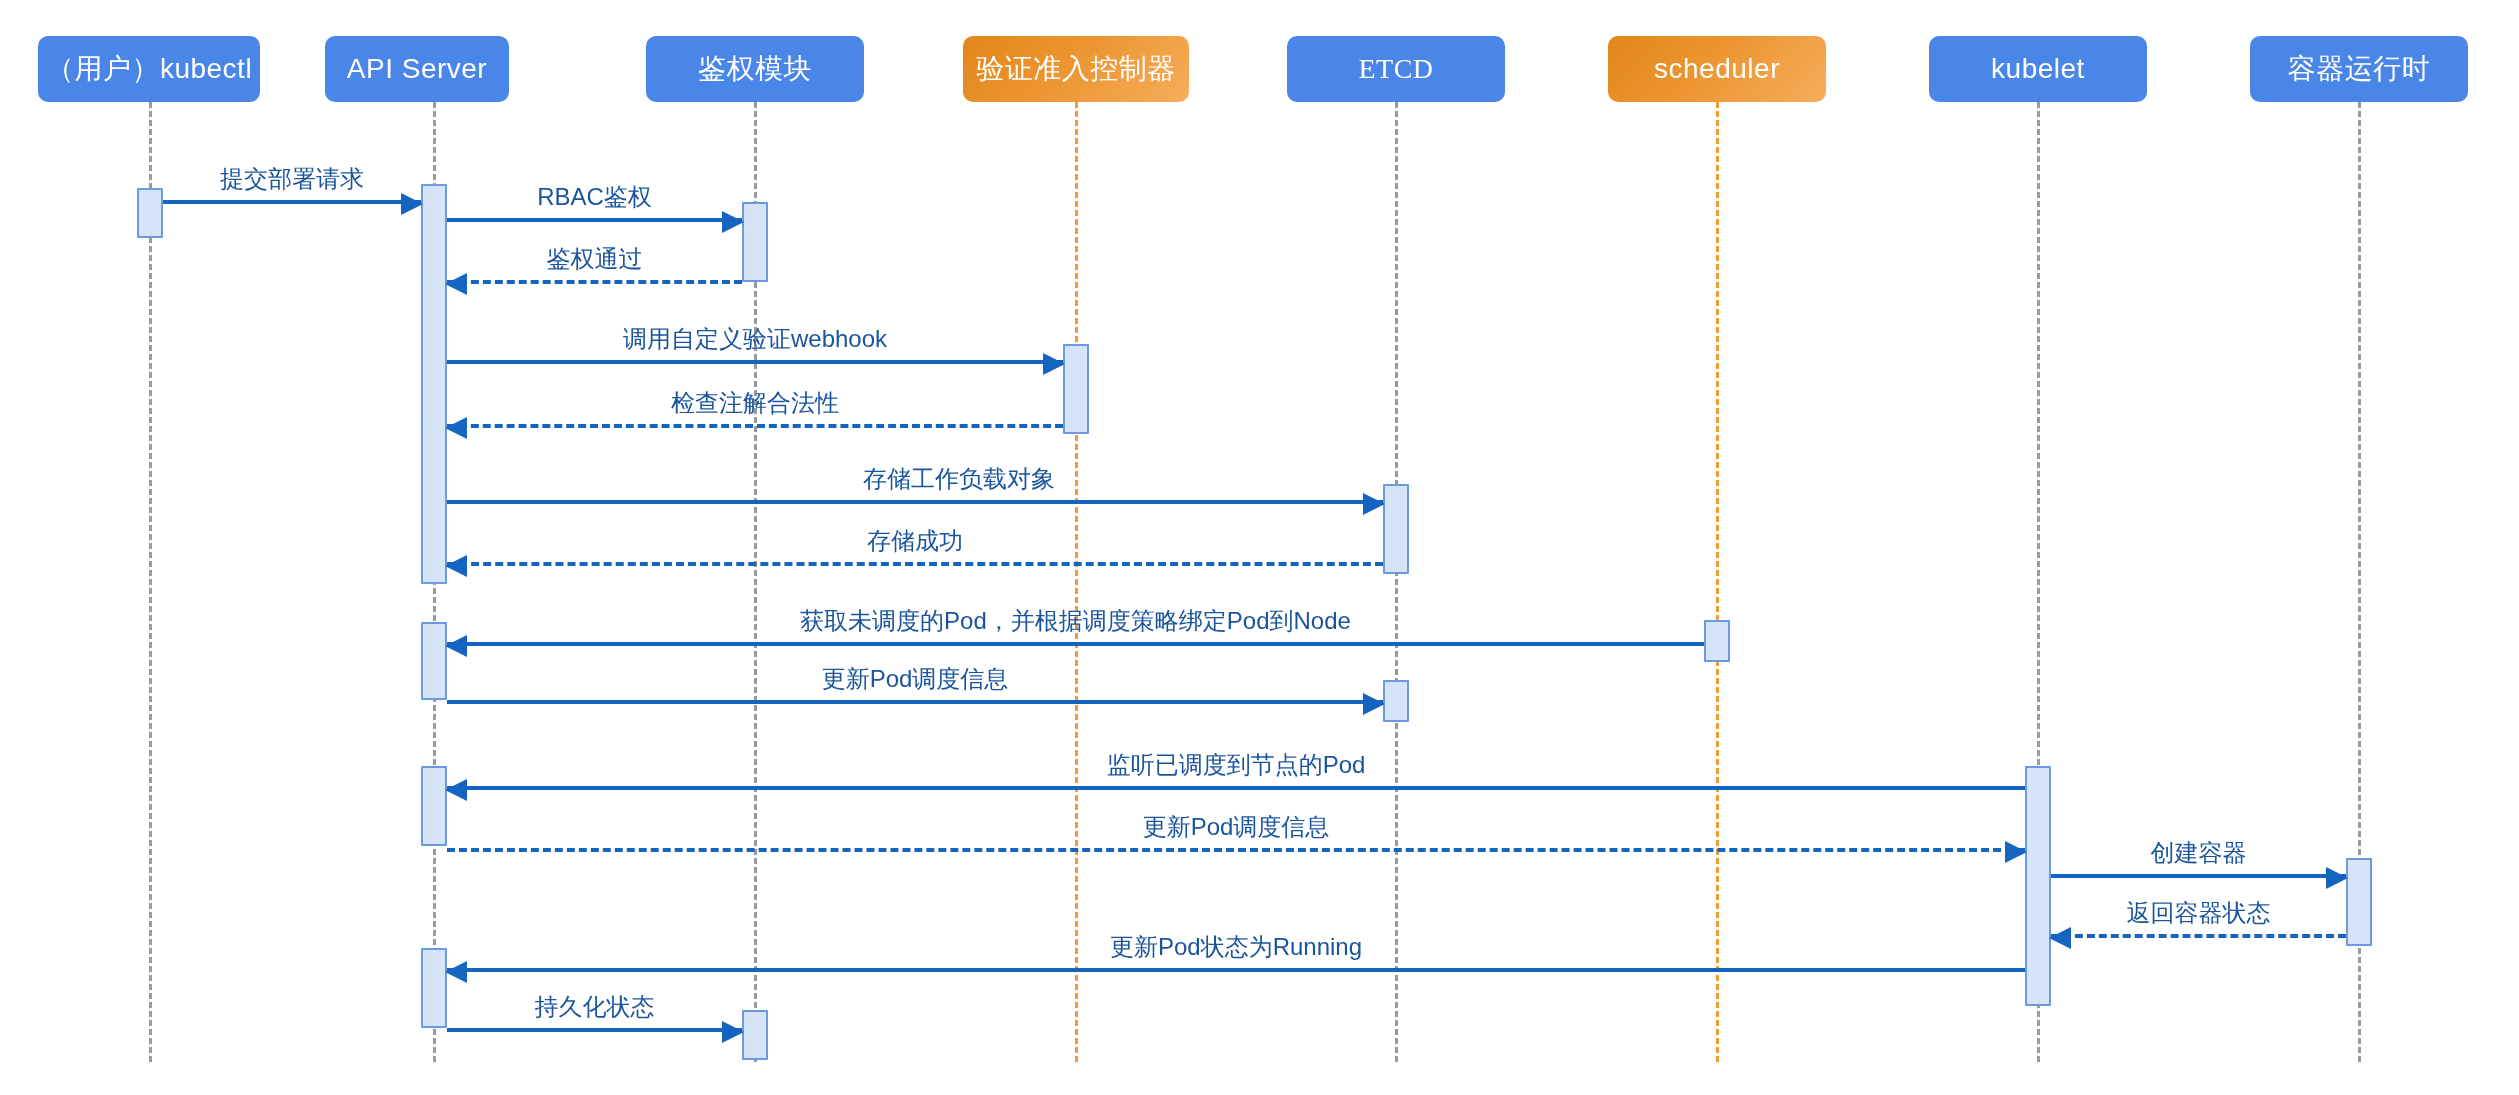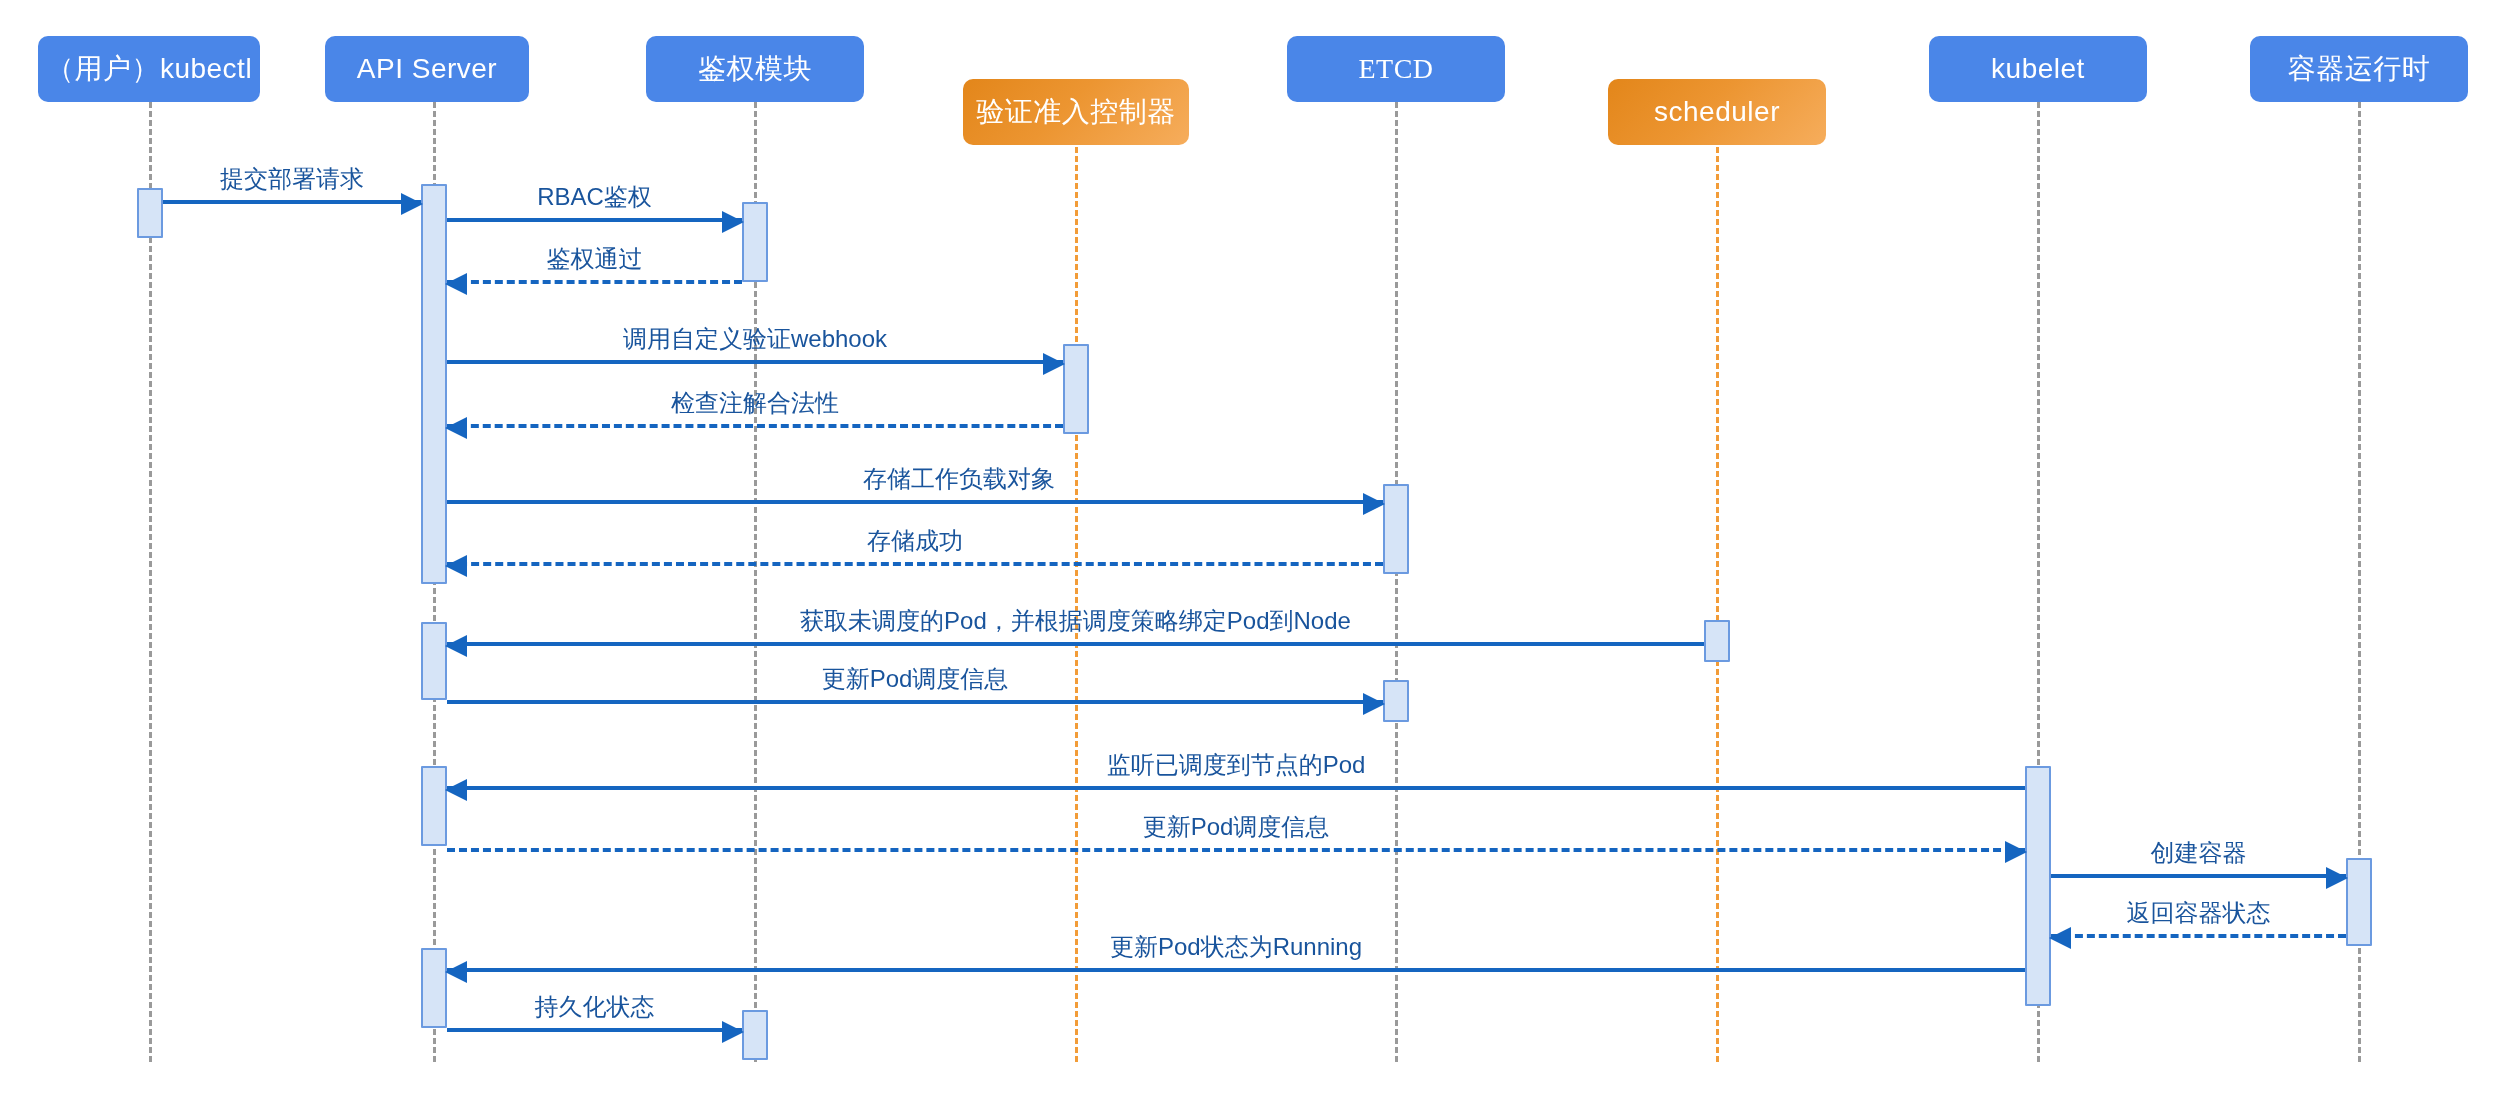--- a/index.html
+++ b/index.html
@@ -27,21 +27,21 @@
     display: flex;
     align-items: center;
     justify-content: center;
     color: #ffffff;
     font-size: 28px;
     letter-spacing: 0.5px;
     white-space: nowrap;
     box-sizing: border-box;
   }
   .participant.blue  { background: #4a86e8; }
-  .participant.orange{ background: linear-gradient(135deg, #e3861a 0%, #ec9531 45%, #f6ad5c 100%); margin-top: 43px; }
+  .participant.orange{ background: linear-gradient(135deg, #e3861a 0%, #ec9531 45%, #f6ad5c 100%); }
 
   
   .lifeline {
     position: absolute;
     top: 102px;
     width: 0;
     height: 960px;
     border-left: 3px dashed #9a9a9a;
   }
   .lifeline.orange { border-left-color: #f29c38; }
@@ -177,21 +177,21 @@
       <div class="msg-label" style="left: 1236px; top: 960px;">更新Pod状态为Running</div>
       <div class="msg" style="left: 447px; top: 1028px; width: 295px;">
         <div class="arrowhead right"></div>
       </div>
       <div class="msg-label" style="left: 594.5px; top: 1020px;">持久化状态</div>
     </div>
   <div id="participant-layer">
       <div class="participant blue" style="left: 38px; width: 222px;">
         <span>（用户）kubectl</span>
       </div>
-      <div class="participant blue" style="left: 325px; width: 204px;">
+      <div class="participant blue" style="left: 325px; width: 184px;">
         <span>API Server</span>
       </div>
       <div class="participant blue" style="left: 646px; width: 218px;">
         <span>鉴权模块</span>
       </div>
       <div class="participant orange" style="left: 963px; width: 226px;">
         <span>验证准入控制器</span>
       </div>
       <div class="participant blue" style="left: 1287px; width: 218px; font-family: Liberation Serif, serif;">
         <span>ETCD</span>

